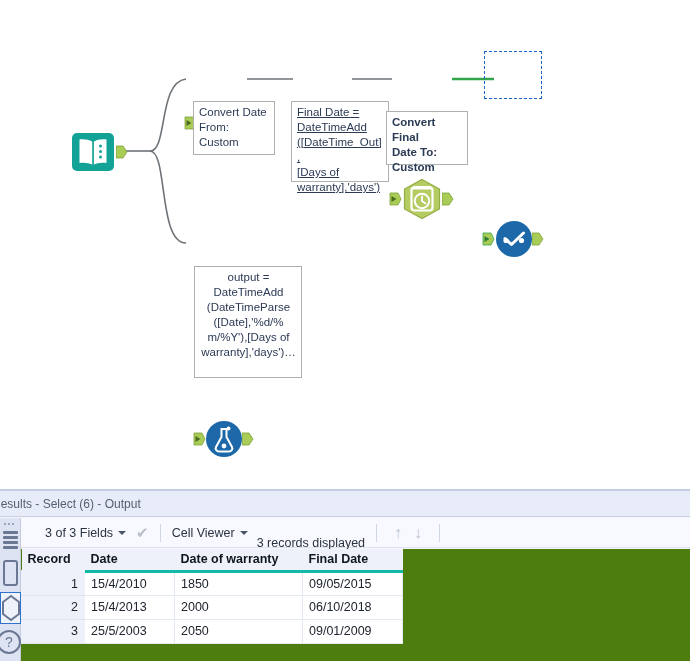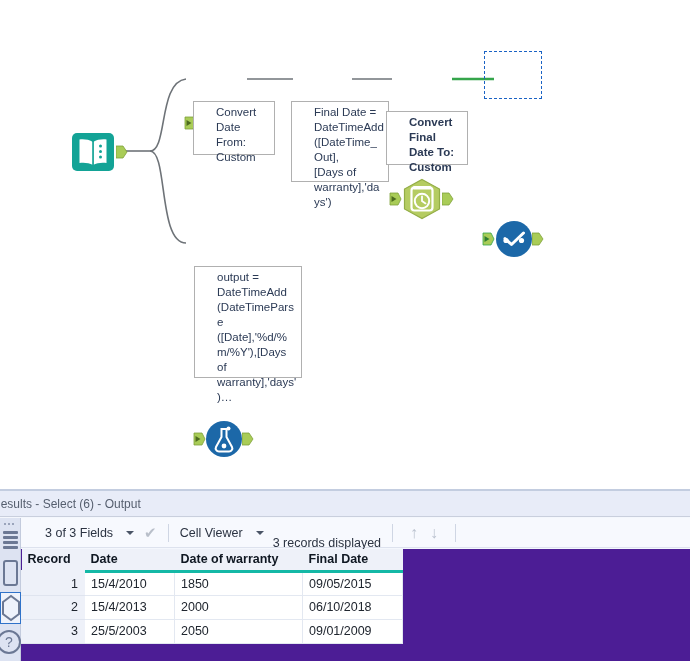--- a/index.html
+++ b/index.html
@@ -50,21 +50,21 @@
   }
 
   
   .annot {
     position: absolute;
     border: 1px solid #b0b0b0;
     background: #ffffff;
     color: #2b3a55;
     font-size: 11.5px;
     line-height: 15px;
-    padding: 3px 4px 3px 22px;
+    padding: 3px 4px 3px 5px;
     font-family: "Liberation Sans", sans-serif;
     white-space: pre-line;
     word-break: break-word;
   }
 
   
   #results {
     position: absolute; left: 0; top: 489px;
     width: 690px; height: 172px;
     background: #f4f7fd;
@@ -112,36 +112,36 @@
 
   
   #res-toolbar {
     position: absolute; left: 21px; top: 29px;
     width: 669px; height: 30px;
     background: #f7f9fe;
     border-bottom: 1px solid #dde2ee;
     display: flex; align-items: center;
     color: #2b3342; font-size: 12.5px;
   }
-  .tb-item { display: flex; align-items: center; gap: 13px; white-space: nowrap; }
+  .tb-item { display: flex; align-items: center; gap: 5px; white-space: nowrap; }
   .tb-caret {
     width: 0; height: 0;
     border-left: 4px solid transparent;
     border-right: 4px solid transparent;
     border-top: 4px solid #4a5566;
   }
   .tb-sep { width: 1px; height: 18px; background: #cfd6e4; margin: 0 11px; }
   .tb-check { color: #b9bfca; font-size: 15px; line-height: 1; }
   .tb-arrow { color: #bcc3d0; font-size: 16px; line-height: 1; padding: 0 6px; }
 
   
   #res-table {
     position: absolute; left: 21px; top: 60px;
     width: 669px; height: 112px;
-    background: #4c1d95;
+    background: #4d7c0f;
     overflow: hidden;
   }
   table.grid { border-collapse: collapse; table-layout: fixed; }
   table.grid th, table.grid td {
     font-size: 12.5px;
     height: 24px;
     padding: 0 6px;
     font-weight: normal;
     color: #20262f;
     overflow: hidden;
@@ -285,31 +285,31 @@
       </svg>
       <svg class="nub" style="left:37px; top:12px;" width="12" height="14" viewBox="0 0 12 14">
         <path d="M0 1 L7 1 L11 7 L7 13 L0 13 Z" fill="#a9cc57" stroke="#7fa13a" stroke-width="0.8"></path>
       </svg>
     </div>
 
     <div class="annot" style="left:193px; top:101px; width:82px; height:54px;">Convert Date
 From:
 Custom</div>
 
-    <div class="annot" style="left:291px; top:101px; width:98px; height:81px;">Final Date =
+    <div class="annot" style="left:291px; top:101px; width:98px; height:81px;text-decoration:underline;">Final Date =
 DateTimeAdd
 ([DateTime_Out],
 [Days of
 warranty],'days')</div>
 
     <div class="annot" style="left:386px; top:111px; width:82px; height:54px;font-weight:bold;">Convert Final
 Date To:
 Custom</div>
 
-    <div class="annot" style="left:194px; top:266px; width:108px; height:112px;">output =
+    <div class="annot" style="left:194px; top:266px; width:108px; height:112px;text-align:center;">output =
 DateTimeAdd
 (DateTimeParse
 ([Date],'%d/%
 m/%Y'),[Days of
 warranty],'days')…</div>
 
   </div>
 
   <div id="results">
 

